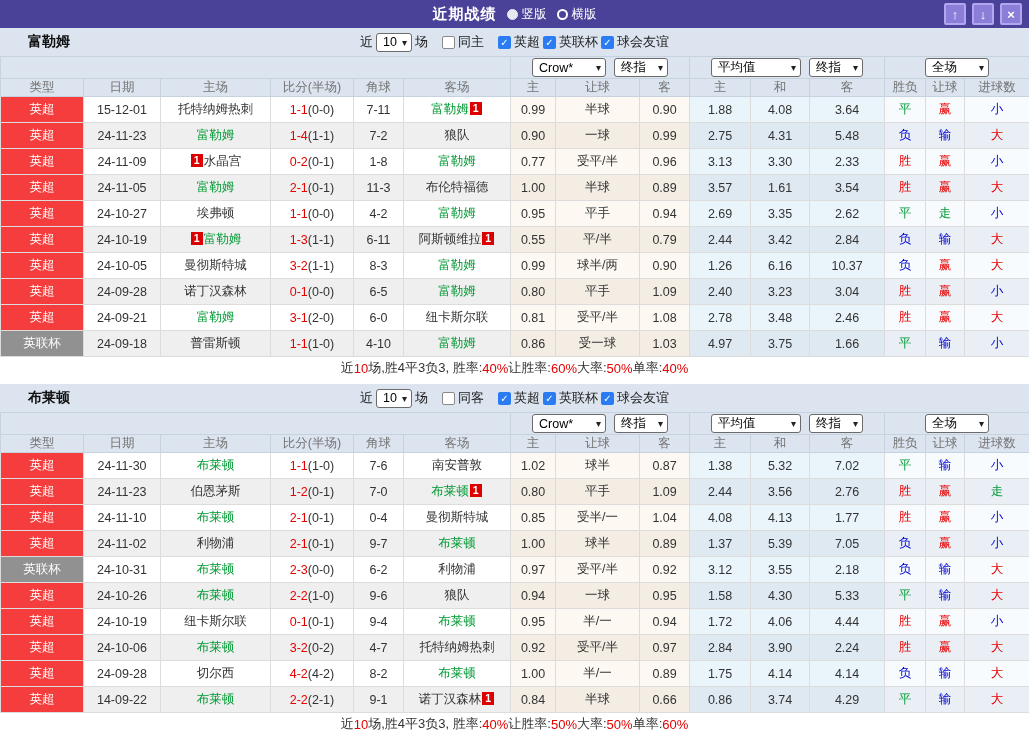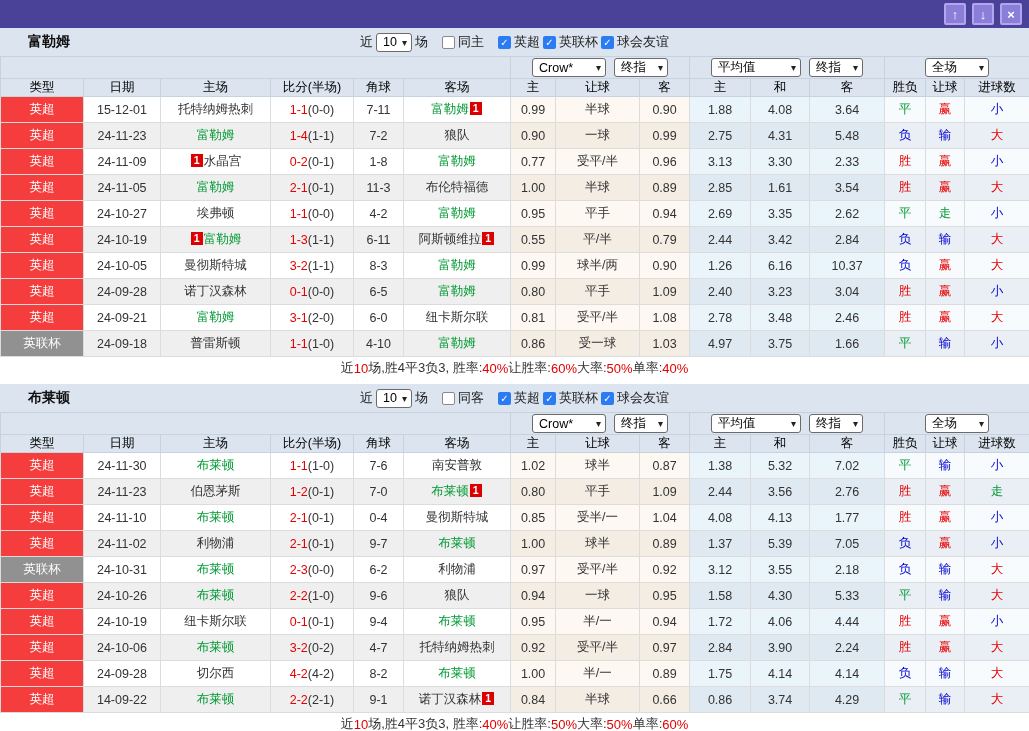--- a/index.html
+++ b/index.html
@@ -30,21 +30,21 @@
   .cb { width:13px; height:13px; display:inline-flex; align-items:center; justify-content:center; border-radius:2px; cursor:pointer; }
   .cb.checked { background:#2b7bf3; color:#fff; font-size:10px; font-weight:bold; }
   .cb.unchecked { background:#fff; border:1px solid #8a8a8a; }
 
   
   table { border-collapse:collapse; table-layout:fixed; width:1029px; }
   thead th { background:#dbe4ef; border:1px solid #c7d2df; font-weight:normal; }
   .dropdown-row th { height:22px; }
   .dd-cell { display:flex; justify-content:center; align-items:center; gap:8px; }
   .w-crow { min-width:74px; } .w-fin { min-width:54px; } .w-avg { min-width:90px; } .w-all { min-width:64px; }
-  .colhdr-row th { height:16px; font-size:12.5px; color:#000000; }
+  .colhdr-row th { height:16px; font-size:12.5px; color:#737373; }
   tbody td { height:26px; font-size:12.5px; text-align:center; border:1px solid #dcdcdc; color:#333; overflow:hidden; white-space:nowrap; }
   tbody tr:nth-child(odd)  td.c-left { background:#ffffff; }
   tbody tr:nth-child(even) td.c-left { background:#efefef; }
   tbody tr:nth-child(odd)  td.c-crow { background:#fdf9f2; }
   tbody tr:nth-child(even) td.c-crow { background:#f3ede4; }
   tbody tr:nth-child(odd)  td.c-avg  { background:#eaf4fb; }
   tbody tr:nth-child(even) td.c-avg  { background:#dfe9f1; }
   tbody tr:nth-child(odd)  td.c-res  { background:#f7fbfe; }
   tbody tr:nth-child(even) td.c-res  { background:#e9eff5; }
   td.league-red  { background:#f53d3d !important; color:#fff; }
@@ -59,20 +59,31 @@
   .summary { height:22px; display:flex; align-items:center; justify-content:center; font-size:13px; background:#fff; }
   .seg-dark { color:#333; } .seg-red { color:#e60000; }
   .section-gap { height:5px; background:#fff; }
 </style>
 </head>
 <body>
 
 <div class="app">
 
   <div class="titlebar">
+    <div class="title-center">
+      <span class="page-title">近期战绩</span>
+      <span class="radio-opt">
+        <span class="radio sel"></span>
+        <span>竖版</span>
+      </span>
+      <span class="radio-opt">
+        <span class="radio unsel"></span>
+        <span>横版</span>
+      </span>
+    </div>
     <div class="title-buttons">
       <button class="tb-btn">↑</button>
       <button class="tb-btn">↓</button>
       <button class="tb-btn">×</button>
     </div>
   </div>
 
   <div class="section">
     <div class="filter-row">
       <span class="team-label">富勒姆</span>
@@ -222,21 +233,21 @@
           <tr class="match-row">
             <td class="c-left league-red">英超</td>
             <td class="c-left">24-11-05</td>
             <td class="c-left"><span class="subject">富勒姆</span></td>
             <td class="c-left"><span class="score-main">2-1</span><span class="score-half">(0-1)</span></td>
             <td class="c-left">11-3</td>
             <td class="c-left"><span>布伦特福德</span></td>
             <td class="c-crow">1.00</td>
             <td class="c-crow">半球</td>
             <td class="c-crow">0.89</td>
-            <td class="c-avg">2.85</td>
+            <td class="c-avg">3.57</td>
             <td class="c-avg">1.61</td>
             <td class="c-avg">3.54</td>
             <td class="c-res" style="color: rgb(230, 0, 0);">胜</td>
             <td class="c-res" style="color: rgb(230, 0, 0);">赢</td>
             <td class="c-res" style="color: rgb(230, 0, 0);">大</td>
           </tr>
           <tr class="match-row">
             <td class="c-left league-red">英超</td>
             <td class="c-left">24-10-27</td>
             <td class="c-left"><span>埃弗顿</span></td>

